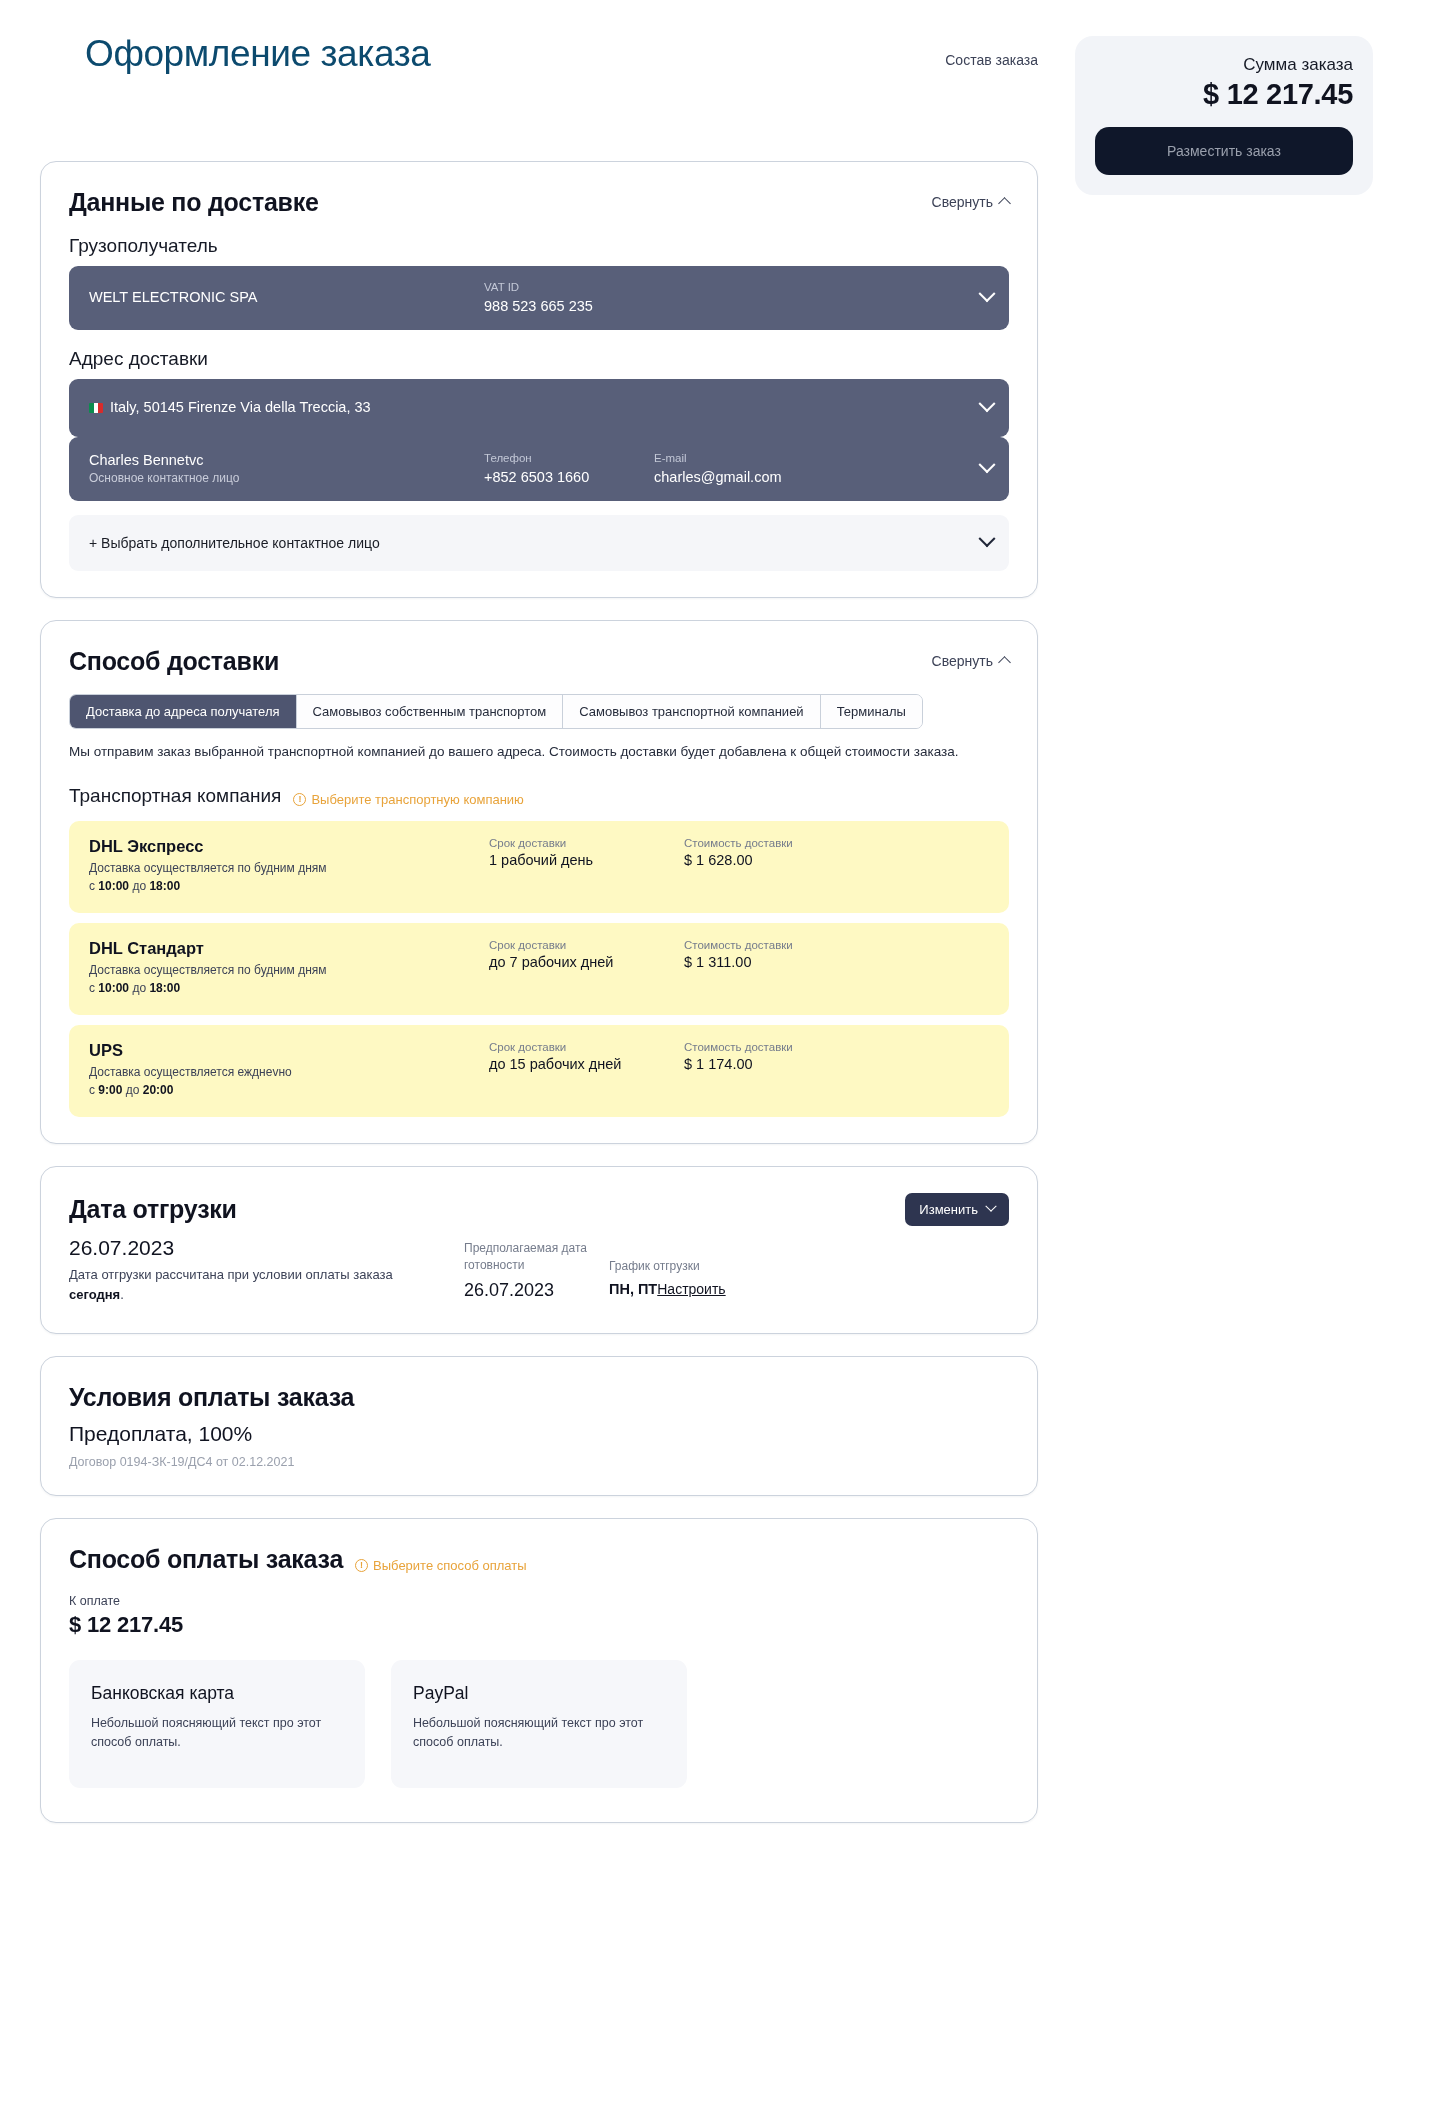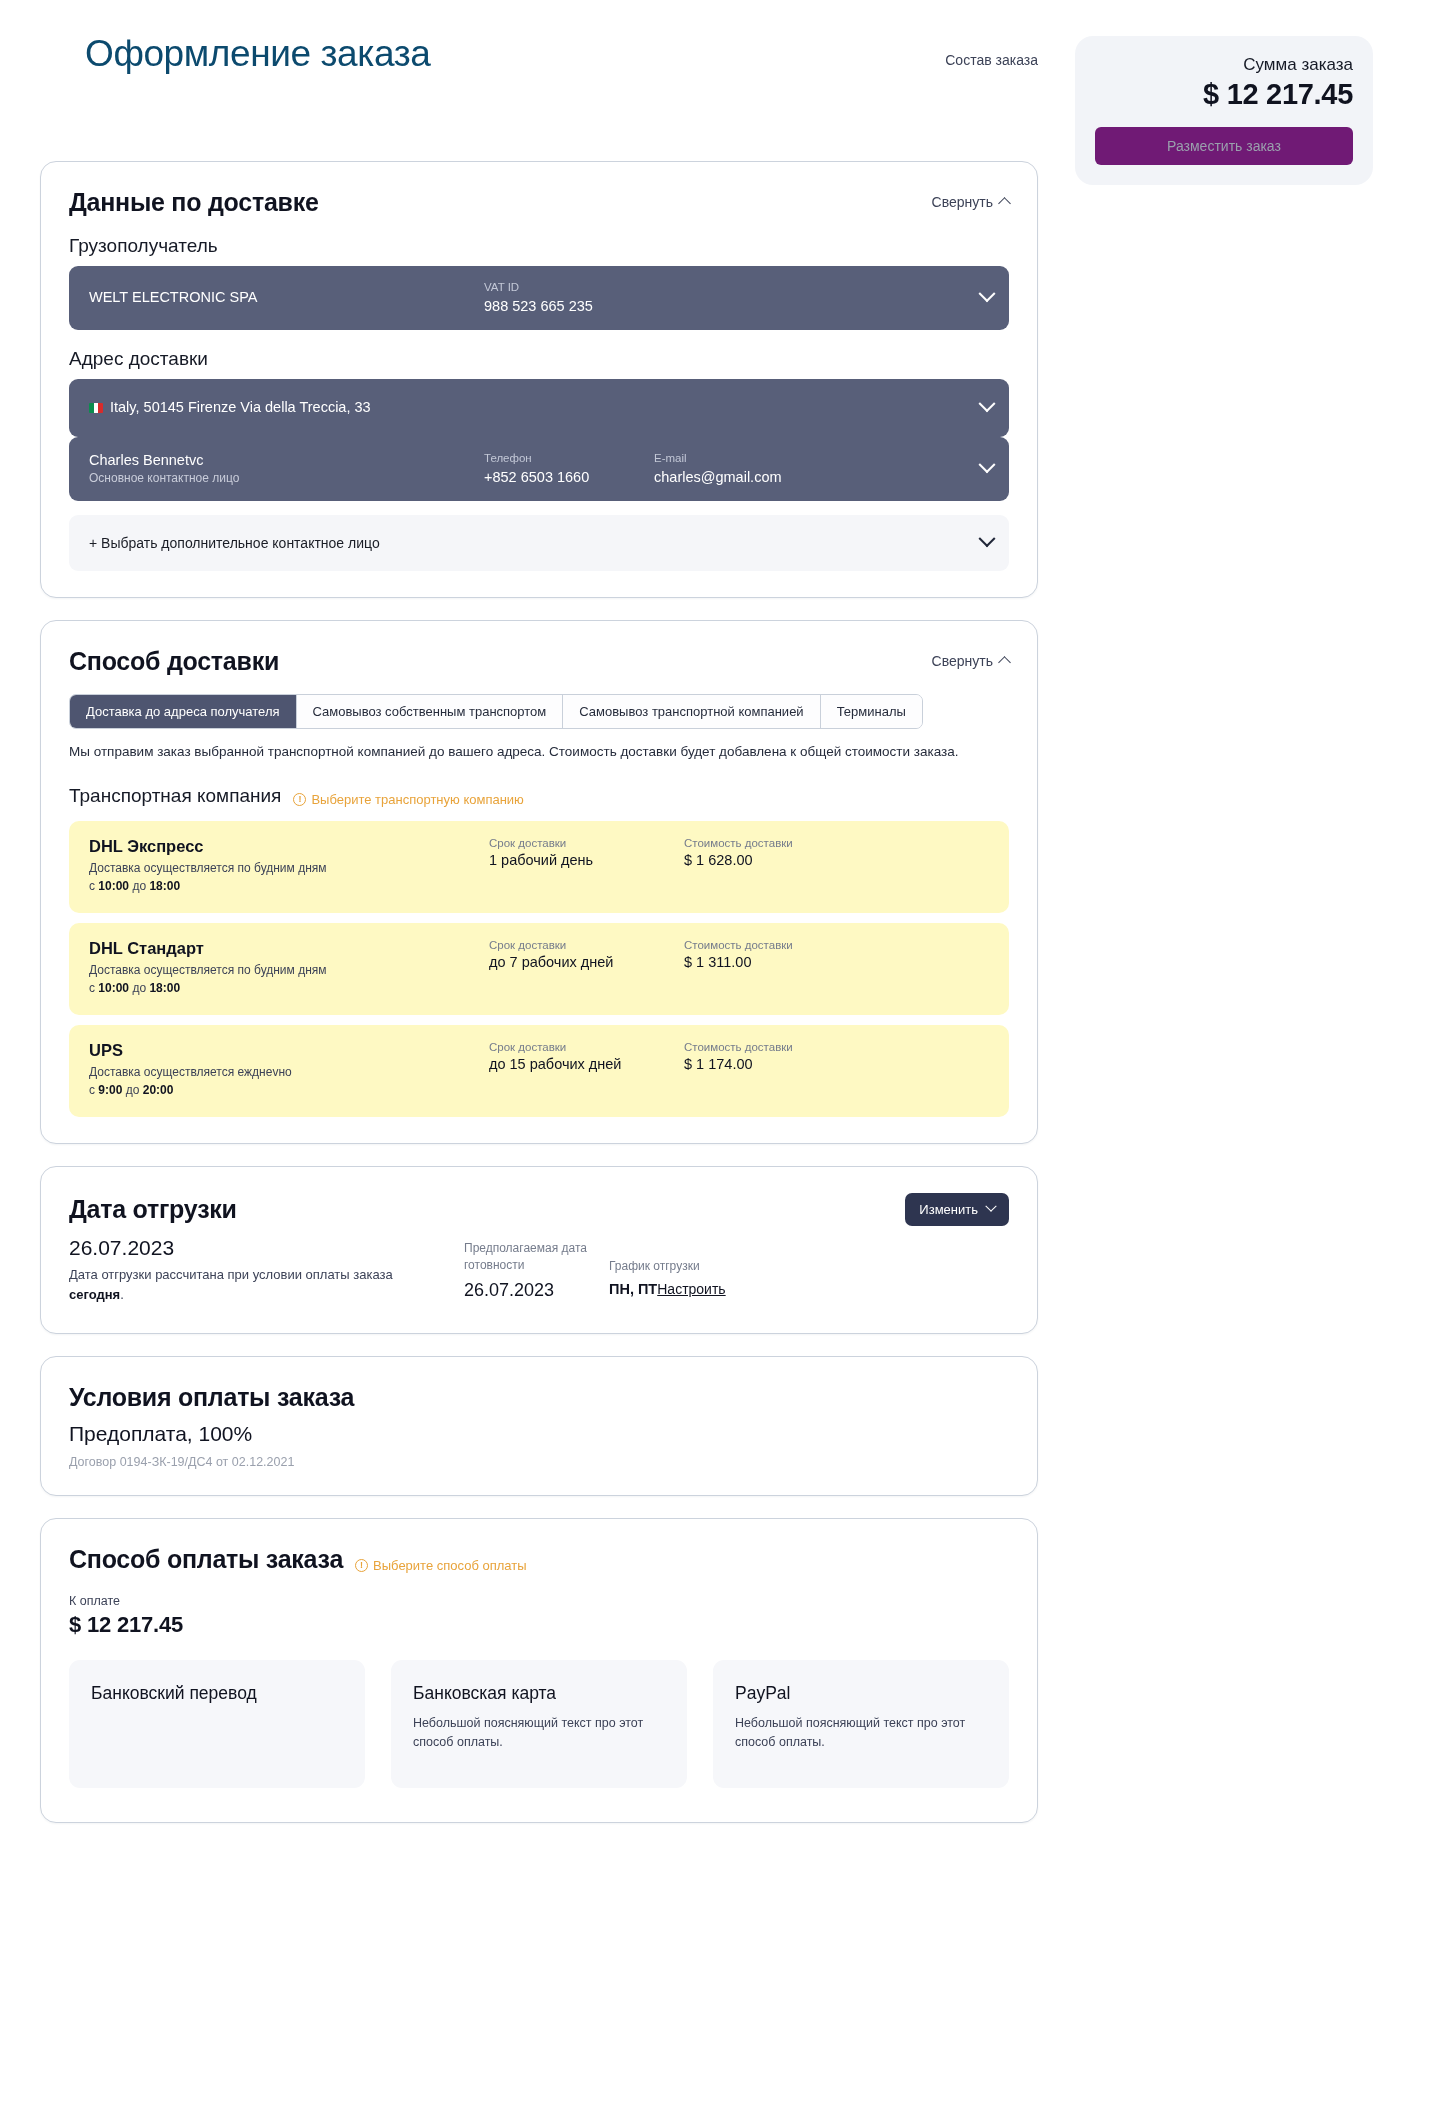--- a/index.html
+++ b/index.html
@@ -63,24 +63,24 @@
     font-size: 29px;
     font-weight: 700;
     color: #101320;
     margin-top: 2px;
     letter-spacing: -0.3px;
   }
   .place-order-btn {
     display: block;
     width: 100%;
     margin-top: 16px;
-    height: 38px;
+    height: 48px;
     border: none;
-    border-radius: 6px;
-    background: #701a75;
+    border-radius: 14px;
+    background: #0f172a;
     color: #9aa0ad;
     font-size: 14px;
     font-family: inherit;
     cursor: default;
   }
 
   
   .card {
     position: relative;
     margin: 0 0 0 40px;
@@ -538,24 +538,20 @@
         <span class="warn-icon">!</span>
         <span>Выберите способ оплаты</span>
       </div>
     </div>
     <div class="pay-amount-block">
       <div class="pay-cap">К оплате</div>
       <div class="pay-amount">$ 12 217.45</div>
     </div>
     <div class="pay-options">
       <div class="pay-opt">
-        <div class="pay-opt-title">Банковский перевод</div>
-        <div class="pay-opt-desc"></div>
-      </div>
-      <div class="pay-opt">
         <div class="pay-opt-title">Банковская карта</div>
         <div class="pay-opt-desc">Небольшой поясняющий текст про этот способ оплаты.</div>
       </div>
       <div class="pay-opt">
         <div class="pay-opt-title">PayPal</div>
         <div class="pay-opt-desc">Небольшой поясняющий текст про этот способ оплаты.</div>
       </div>
     </div>
   </div>
 

